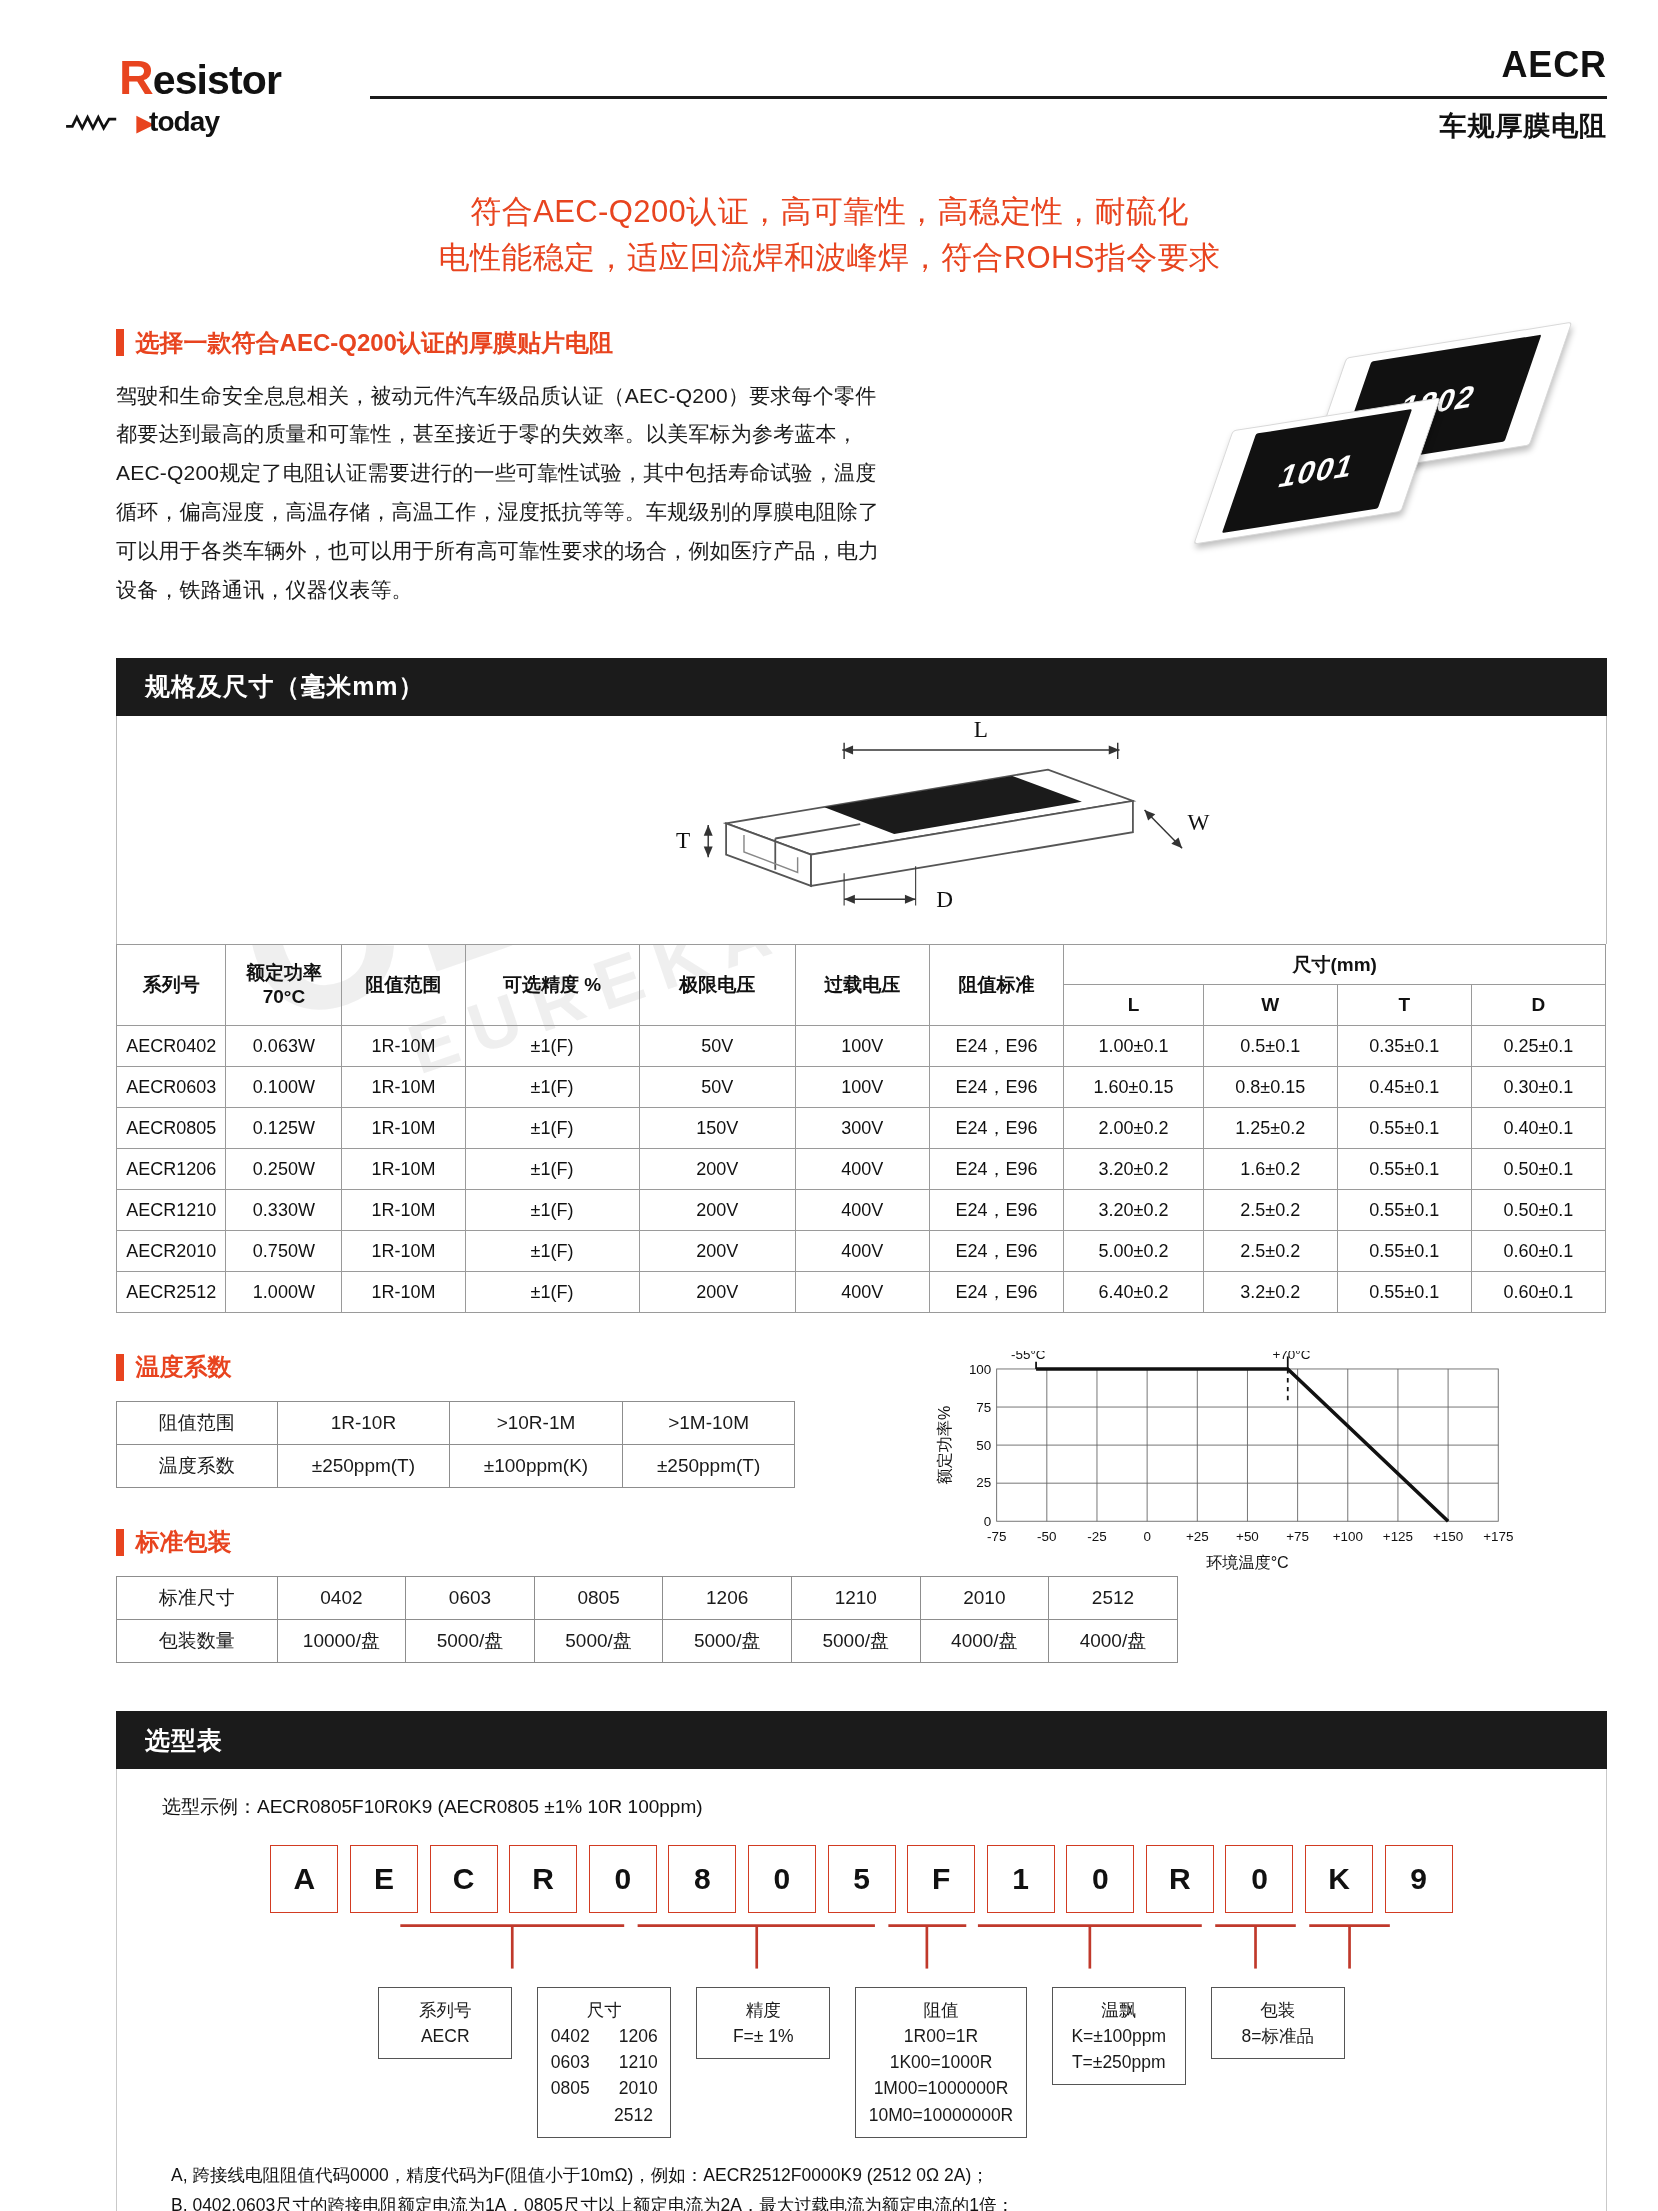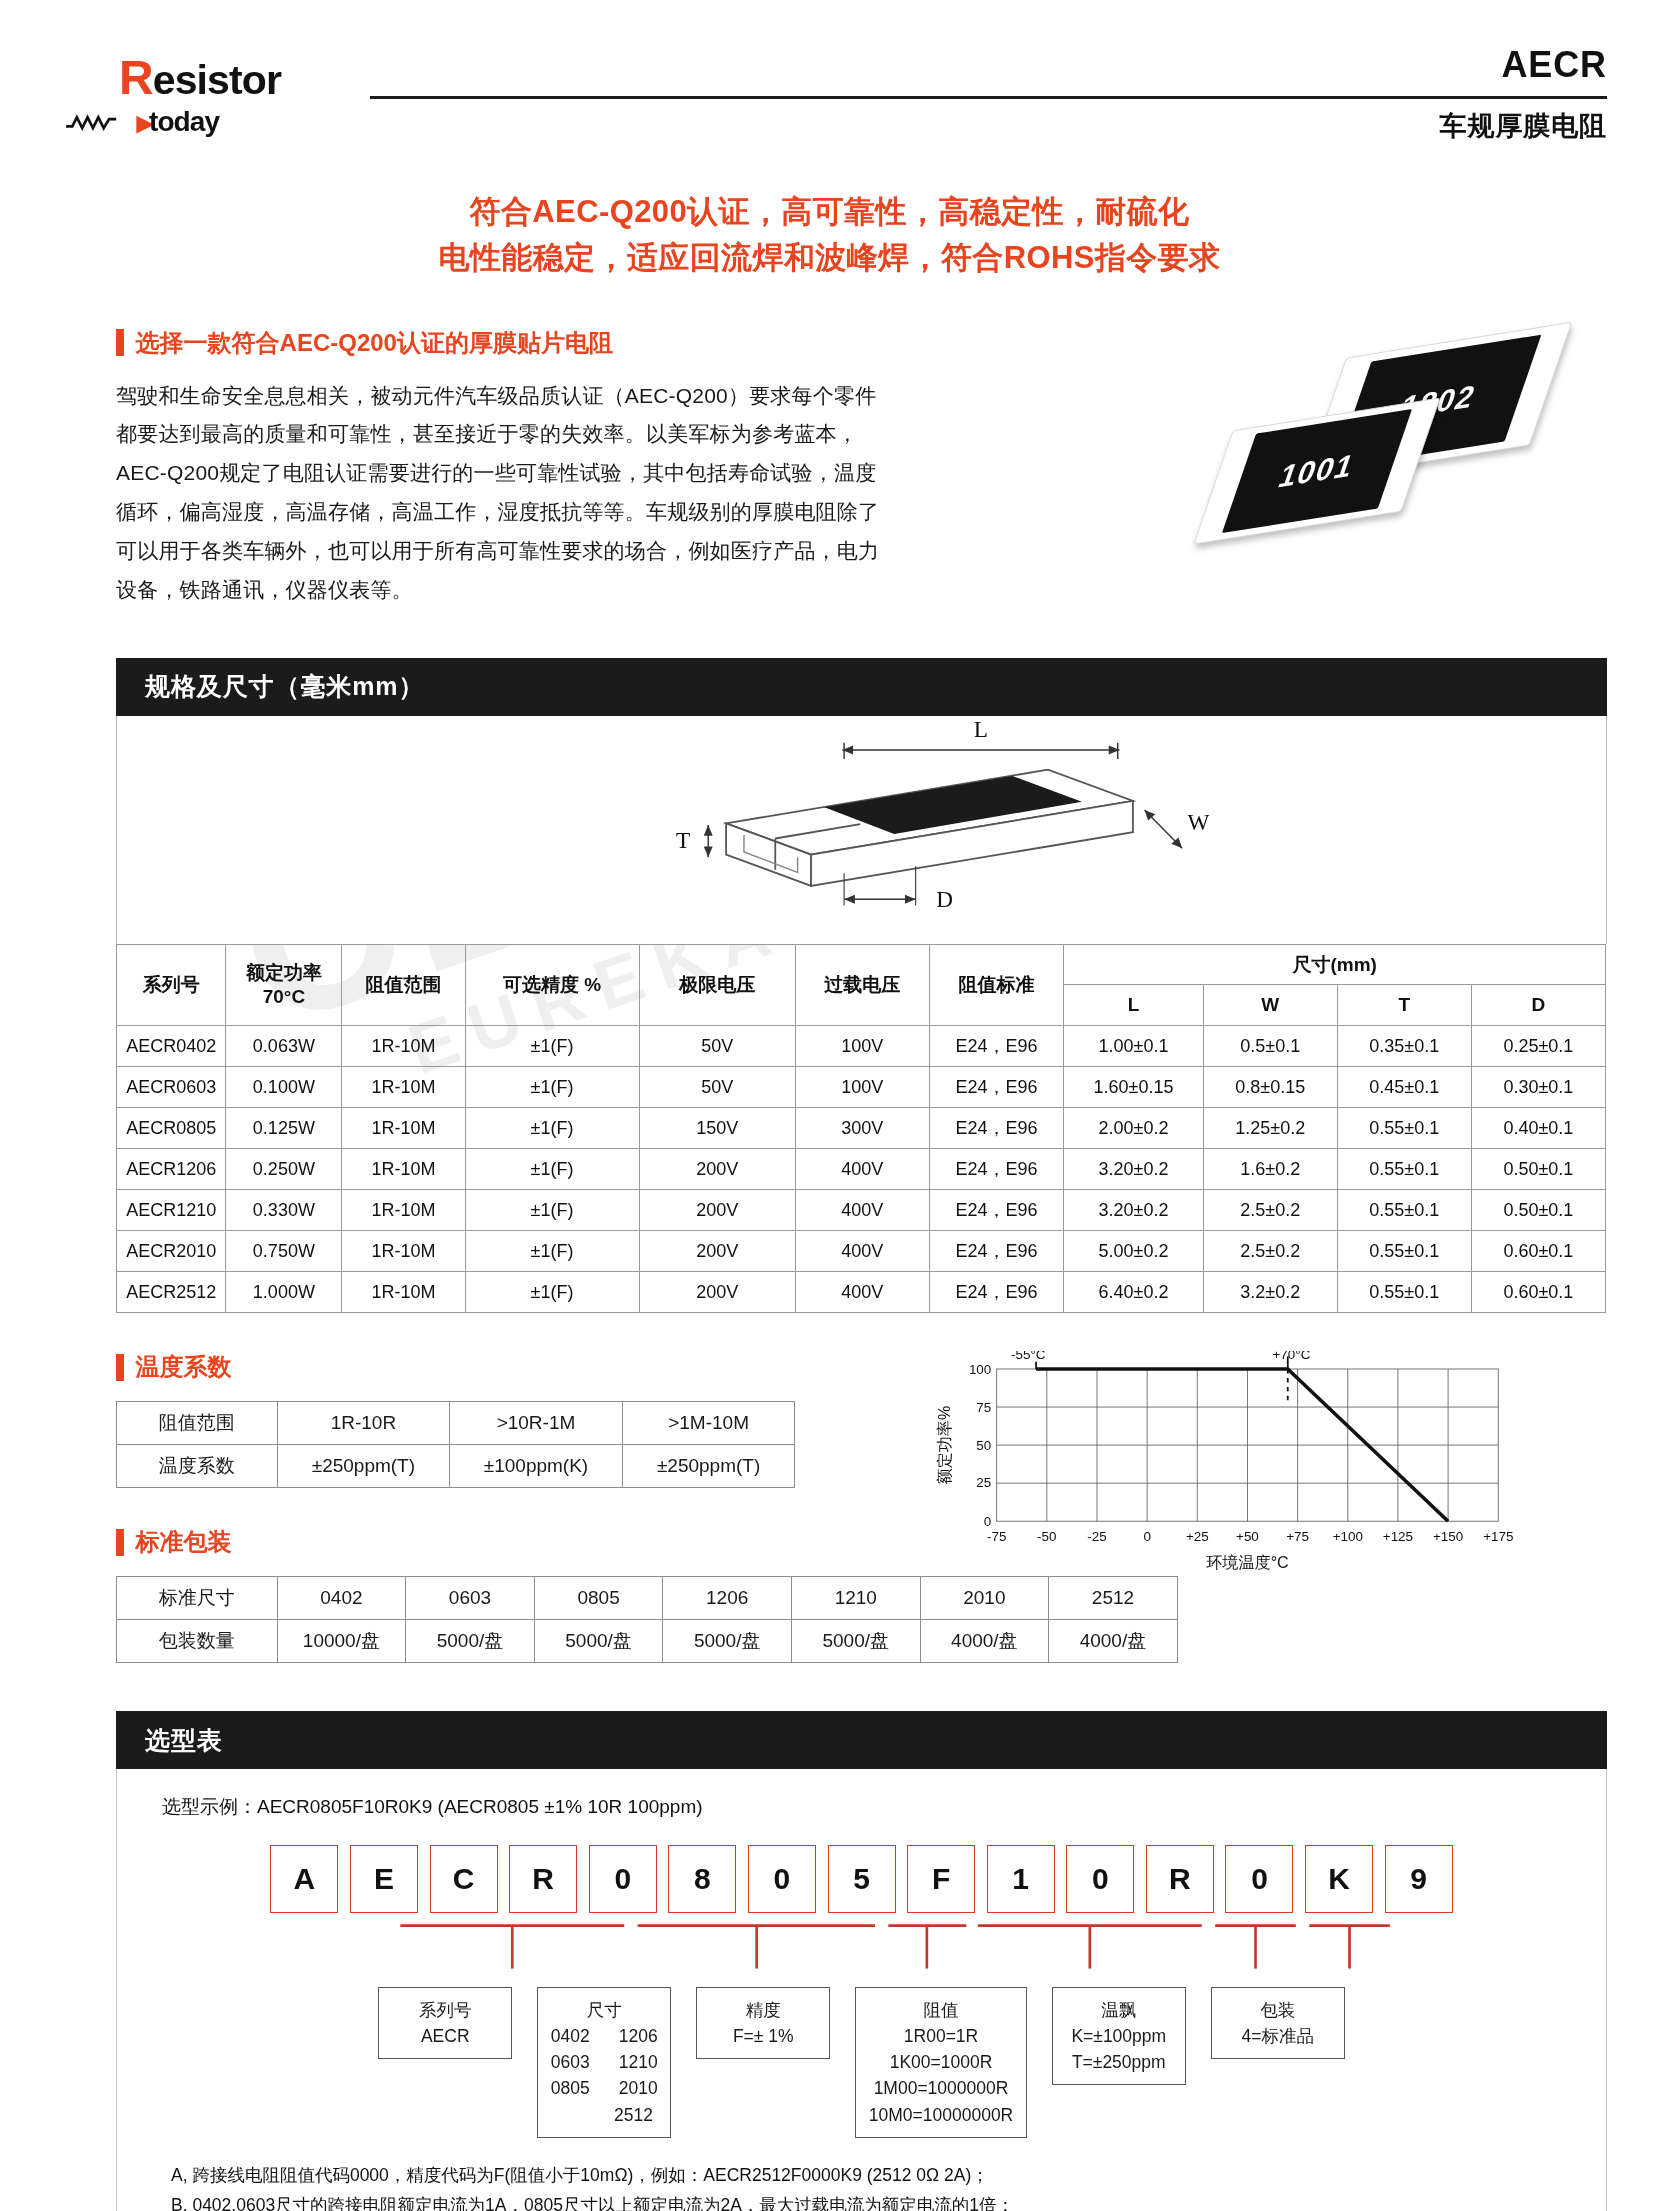--- a/index.html
+++ b/index.html
@@ -76,21 +76,21 @@
   .header-sub{
     font-size:27px;
     color:#111;
     font-weight:bold;
     letter-spacing:0.9px;
   }
   
   .hero{
     text-align:center;
     color:#e8441f;
-    font-weight:bold;
+    font-weight:normal;
     font-size:31px;
     line-height:1.5;
     margin-top:45px;
     letter-spacing:0.4px;
   }
   
   .intro{
     display:flex;
     margin:45px 56px 0 116px;
   }
@@ -593,21 +593,21 @@
           <div>1M00=1000000R</div>
           <div>10M0=10000000R</div>
         </div>
         <div class="legend-box">
           <div>温飘</div>
           <div>K=±100ppm</div>
           <div>T=±250ppm</div>
         </div>
         <div class="legend-box">
           <div>包装</div>
-          <div>4=标准品</div>
+          <div>8=标准品</div>
         </div>
       </div>
 
       <div class="notes">
         <div>A, 跨接线电阻阻值代码0000，精度代码为F(阻值小于10mΩ)，例如：AECR2512F0000K9 (2512 0Ω 2A)；</div>
         <div>B, 0402,0603尺寸的跨接电阻额定电流为1A，0805尺寸以上额定电流为2A，最大过载电流为额定电流的1倍；</div>
 
       </div>
     </div>
 

